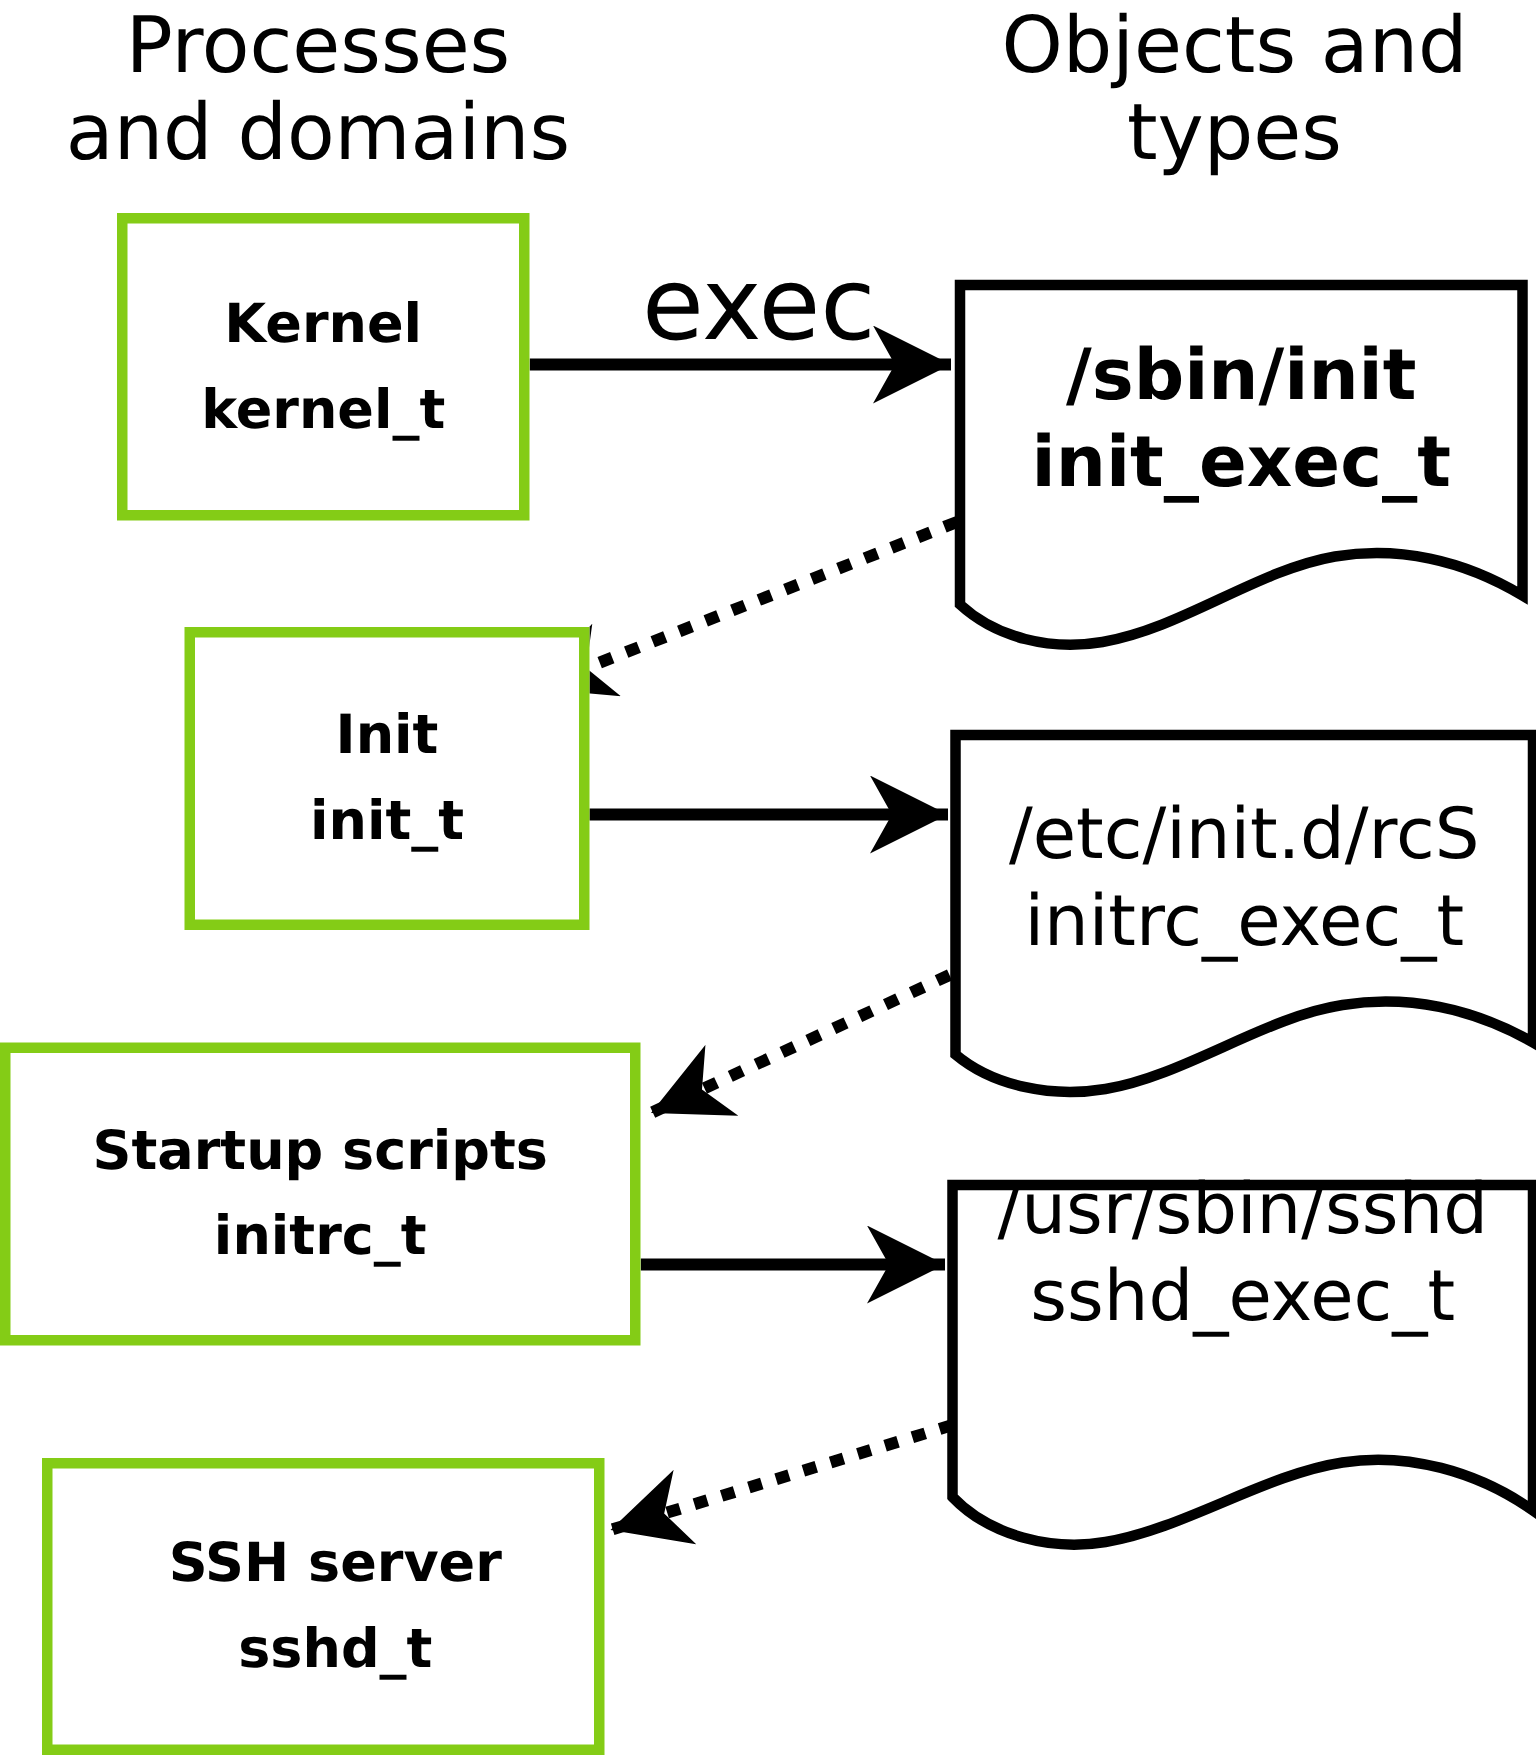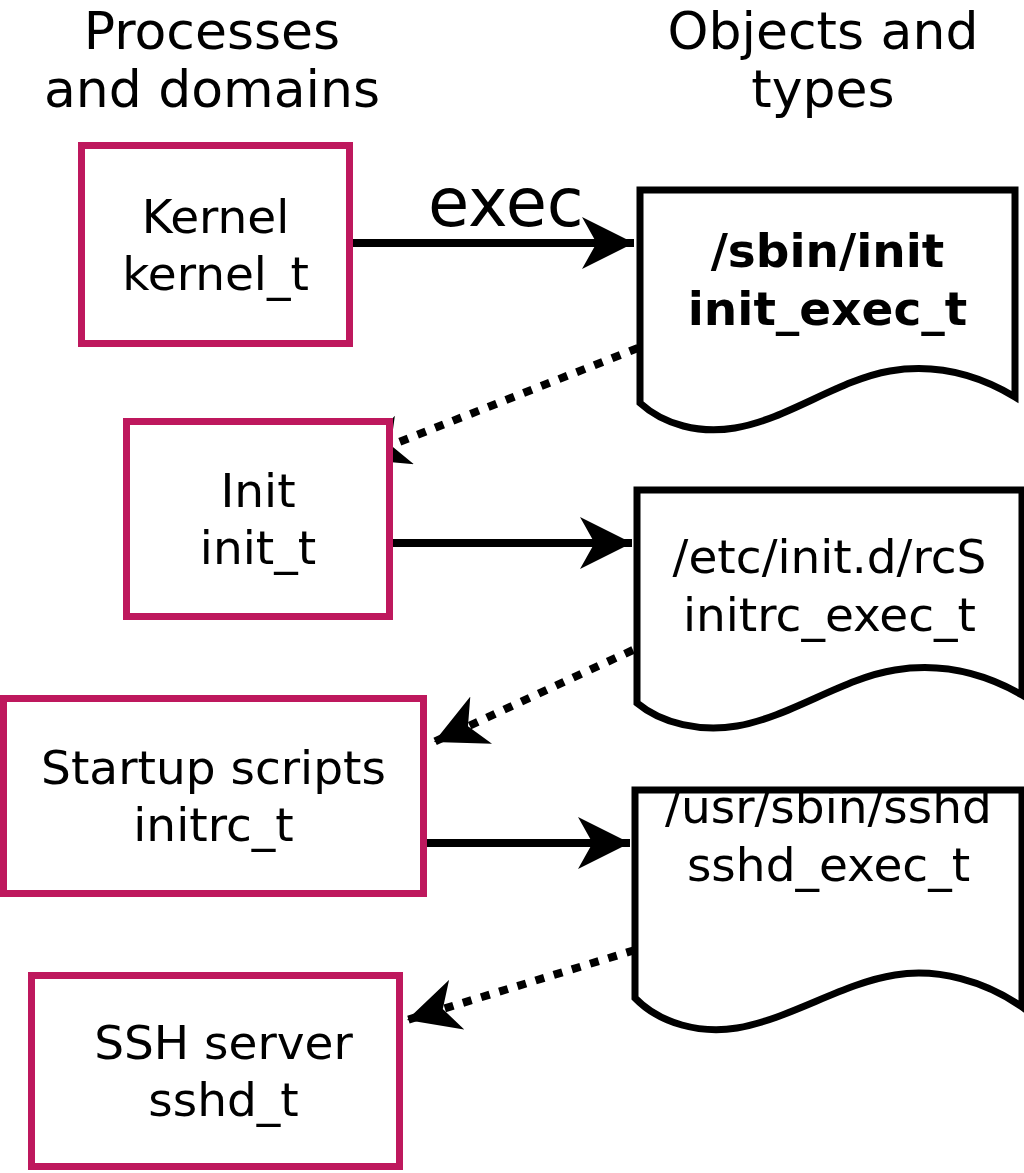--- a/index.html
+++ b/index.html
@@ -18,30 +18,31 @@
     text-align: center;
     font-weight: normal;
     font-size: 52px;
     line-height: 58px;
     white-space: nowrap;
   }
   .hdr-line { display: block; }
   .pbox {
     position: absolute;
     box-sizing: border-box;
-    border: 7px solid #be185d;
+    border: 7px solid #84cc16;
     background: #ffffff;
     display: flex;
     flex-direction: column;
     align-items: center;
     justify-content: center;
     text-align: center;
-    font-size: 47px;
+    font-size: 36px;
     line-height: 57px;
     white-space: nowrap;
+    font-weight: bold;
   }
   .pbox-line { display: block; }
   .doclabel {
     position: absolute;
     text-align: center;
     font-size: 47px;
     line-height: 58px;
     white-space: nowrap;
   }
   .doclabel-line { display: block; }

